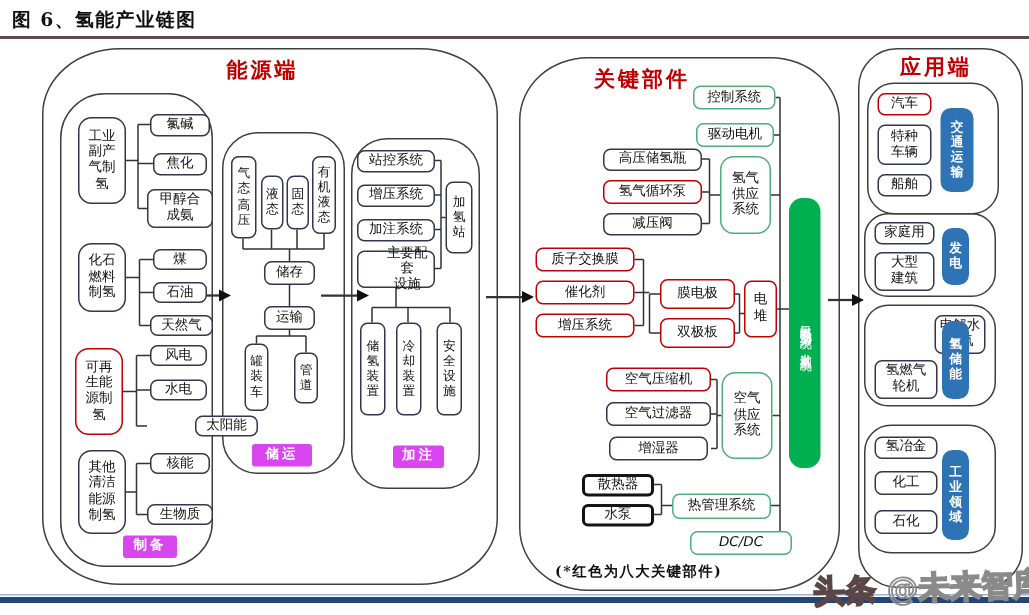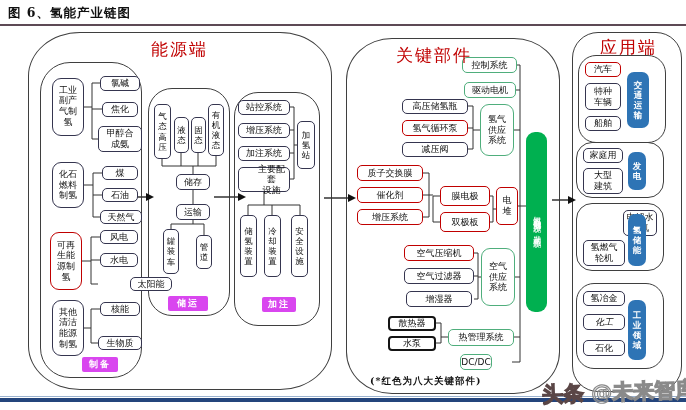--- a/index.html
+++ b/index.html
@@ -5,21 +5,21 @@
   html,body{margin:0;padding:0;background:#fff;}
   .stage{position:relative;width:686px;height:410px;background:#fff;overflow:hidden;
          font-family:"DejaVu Serif",serif;color:#111;}
   .hdr-title{position:absolute;left:8px;top:5px;font-size:12.5px;font-weight:bold;letter-spacing:1px;z-index:4;}
   .hdr-rule{position:absolute;left:0;top:24px;width:686px;height:2px;background:#5d4a55;z-index:4;}
   .foot-rule-light{position:absolute;left:0;top:396px;width:686px;height:1px;background:#9bb3d0;z-index:4;}
   .foot-rule{position:absolute;left:0;top:398px;width:686px;height:4px;background:#24457c;z-index:4;}
 
   .panel{position:absolute;border:1.5px solid #3f3f3f;background:#fff;box-sizing:border-box;z-index:0;}
   .subpanel{position:absolute;border:1px solid #3f3f3f;background:transparent;box-sizing:border-box;z-index:1;}
-  .sec-title{position:absolute;color:#c00000;font-weight:normal;font-size:17px;letter-spacing:2px;z-index:3;}
+  .sec-title{position:absolute;color:#c00000;font-weight:bold;font-size:14px;letter-spacing:2px;z-index:3;}
 
   svg.lines{position:absolute;left:0;top:0;z-index:1;}
 
   .box{position:absolute;border:1px solid #35354f;border-radius:5px;background:#fff;
        display:flex;align-items:center;justify-content:center;text-align:center;
        white-space:pre-line;font-size:9px;line-height:1.18;z-index:2;box-sizing:border-box;padding:1px;}
   .r10{border-radius:9px;}
   .red{border-color:#c00000;border-width:1.5px;}
   .green{border-color:#4fae7c;}
   .thick{border-color:#141414;border-width:2px;border-radius:4px;}
@@ -88,21 +88,21 @@
       <path d="M552 200 H568" stroke-width="1.5"></path>
     </g>
     <g fill="#111" stroke="none">
       <polygon points="154,197 146,193 146,201"></polygon>
       <polygon points="246,197 238,193 238,201"></polygon>
       <polygon points="356,198 348,194 348,202"></polygon>
       <polygon points="576,200 568,196 568,204"></polygon>
     </g>
   </svg>
 
-  <div class="box r10" style="left:52px;top:78px;width:32px;height:58px;font-family:Liberation Mono, monospace;">工业
+  <div class="box r10" style="left:52px;top:78px;width:32px;height:58px;">工业
 副产
 气制
 氢</div>
   <div class="box" style="left:100px;top:76px;width:40px;height:15px;">氯碱</div>
   <div class="box" style="left:102px;top:102px;width:36px;height:15px;">焦化</div>
   <div class="box" style="left:98px;top:126px;width:44px;height:26px;">甲醇合
 成氨</div>
   <div class="box r10" style="left:52px;top:162px;width:32px;height:46px;">化石
 燃料
 制氢</div>
@@ -184,21 +184,21 @@
 堆</div>
   <div class="box red" style="left:404px;top:245px;width:70px;height:16px;">空气压缩机</div>
   <div class="box" style="left:404px;top:268px;width:70px;height:16px;">空气过滤器</div>
   <div class="box" style="left:406px;top:291px;width:66px;height:16px;">增湿器</div>
   <div class="box green r10" style="left:481px;top:248px;width:34px;height:58px;">空气
 供应
 系统</div>
   <div class="box thick" style="left:388px;top:316px;width:48px;height:15px;">散热器</div>
   <div class="box thick" style="left:388px;top:336px;width:48px;height:15px;">水泵</div>
   <div class="box green" style="left:448px;top:329px;width:66px;height:17px;">热管理系统</div>
-  <div class="box green" style="left:460px;top:354px;width:32px;height:16px;font-family:'DejaVu Sans',sans-serif;">DC/DC</div>
+  <div class="box green" style="left:460px;top:354px;width:68px;height:16px;font-family:'DejaVu Sans',sans-serif;font-style:italic;">DC/DC</div>
   <div class="box green-fill vert" style="left:526px;top:132px;width:21px;height:180px;font-size:8px;">氢燃料电池动力系统/发动机系统</div>
   <div class="note" style="left:370px;top:375px;">(*红色为八大关键部件)</div>
 
   <div class="box red" style="left:585px;top:62px;width:36px;height:15px;">汽车</div>
   <div class="box" style="left:585px;top:83px;width:36px;height:27px;">特种
 车辆</div>
   <div class="box" style="left:585px;top:116px;width:36px;height:15px;">船舶</div>
   <div class="box blue-fill" style="left:627px;top:72px;width:22px;height:56px;font-size:8.5px;">交
 通
 运
@@ -209,21 +209,21 @@
   <div class="box blue-fill" style="left:628px;top:152px;width:18px;height:38px;font-size:8.5px;">发
 电</div>
   <div class="box" style="left:583px;top:210px;width:34px;height:26px;margin-left:40px;">电解水
 制氢</div>
   <div class="box" style="left:583px;top:240px;width:42px;height:26px;">氢燃气
 轮机</div>
   <div class="box blue-fill" style="left:628px;top:214px;width:18px;height:52px;font-size:8.5px;">氢
 储
 能</div>
   <div class="box" style="left:583px;top:291px;width:42px;height:15px;">氢冶金</div>
-  <div class="box" style="left:583px;top:314px;width:42px;height:16px;font-style:italic;">化工</div>
+  <div class="box" style="left:583px;top:314px;width:42px;height:16px;">化工</div>
   <div class="box" style="left:583px;top:340px;width:42px;height:16px;">石化</div>
   <div class="box blue-fill" style="left:628px;top:300px;width:18px;height:60px;font-size:8.5px;">工
 业
 领
 域</div>
 
   <div class="watermark"><span class="wm-brand">头条 </span><span class="wm-handle">@未来智库</span></div>
 
 </div>
 

